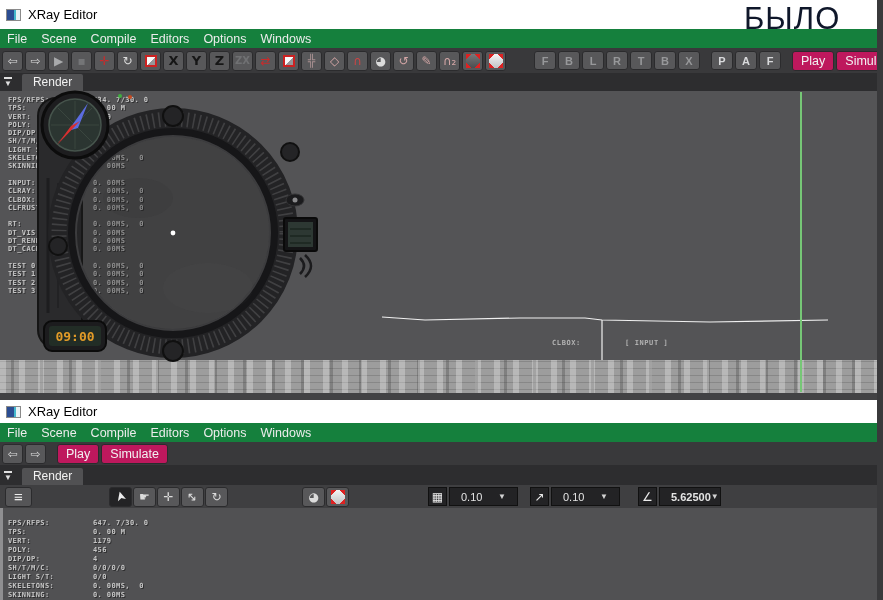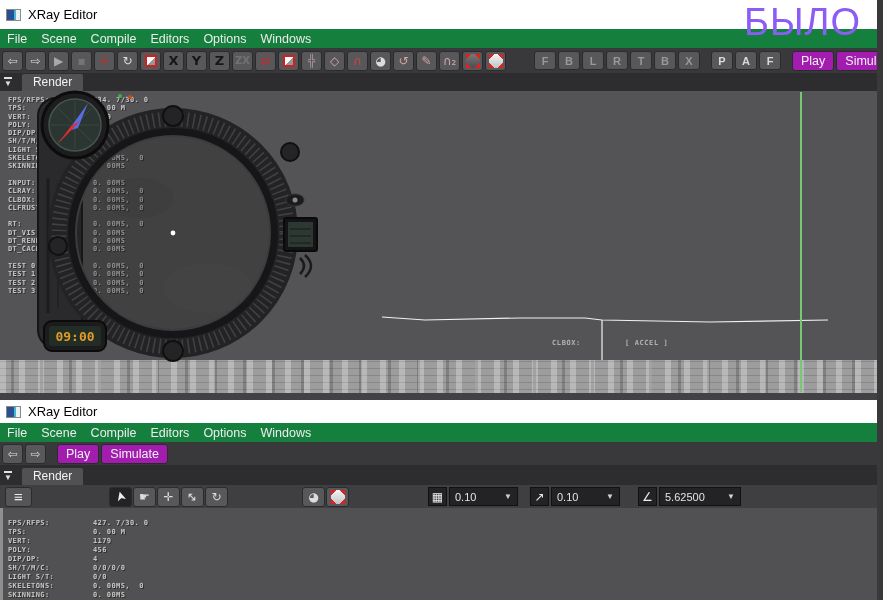--- a/index.html
+++ b/index.html
@@ -47,21 +47,21 @@
   .cube-light{background-image:
      linear-gradient(135deg,#d22 4px,transparent 4px),
      linear-gradient(225deg,#d22 4px,transparent 4px),
      linear-gradient(45deg,#d22 4px,transparent 4px),
      linear-gradient(315deg,#d22 4px,transparent 4px),
      linear-gradient(#f4f4f4,#c2c3c5);}
   .lbtn { width:22px; height:19px; background:#58585a; border:1px solid #2b2b2d; border-radius:3px;
           display:flex; align-items:center; justify-content:center; font-size:11px;
           font-weight:bold; color:#97989a; }
   .pbtn { color:#d8d9db; }
-  .txtbtn { height:20px; background:#a21caf; border:1px solid #2b2b2d; border-radius:3px;
+  .txtbtn { height:20px; background:#be185d; border:1px solid #2b2b2d; border-radius:3px;
             color:#f2f2f2; font-size:12.5px; display:flex; align-items:center; padding:0 8px; }
   .group-gap { margin-left:26px; display:flex; gap:2px; }
   .small-gap { margin-left:9px; display:flex; gap:2px; }
 
   
   .tabrow { position:absolute; left:0; right:0; height:18px; background:#2d2d2f;
             display:flex; align-items:flex-end; }
   #win-top .tabrow { top:73px; }
   #win-bottom .tabrow { top:65px; height:20px; }
   .tab-drop { margin:0 0 3px 4px; border-top:2px solid #e0e0e0; color:#e0e0e0;
@@ -100,21 +100,21 @@
   
   .graph-svg { position:absolute; left:380px; top:312px; z-index:2; }
   .mstate { position:absolute; top:339px; left:0; z-index:2; font-family:"DejaVu Sans Mono",monospace;
             font-size:7px; font-weight:bold; letter-spacing:.6px; color:#b2b2b2; }
   .mstate-label { position:absolute; left:552px; white-space:pre; }
   .mstate-value { position:absolute; left:625px; white-space:pre; }
   .green-line { position:absolute; left:800px; top:92px; width:2px; height:300px;
                 background:#76c776; z-index:3; }
 
   
-  .big-label { position:absolute; z-index:10; font-size:38px; color:#8b5cf6; letter-spacing:1px; }
+  .big-label { position:absolute; z-index:10; font-size:31px; color:#0f172a; letter-spacing:1px; }
   #label-before { left:744px; top:1px; }
   #label-after  { left:763px; top:1px; }
 
   
   .toolbar2 { position:absolute; top:85px; left:0; right:0; height:23px; background:#3f3f41;
               display:flex; align-items:center; }
   .hamburger { margin-left:5px; width:27px; height:20px; background:#555557; border:1px solid #2b2b2d;
                border-radius:3px; color:#ececec; font-size:15px; display:flex; align-items:center;
                justify-content:center; }
   .tools-group { margin-left:77px; display:flex; gap:1px; }
@@ -122,22 +122,22 @@
               display:flex; align-items:center; justify-content:center; color:#ececec; }
   .tool-btn.is-active, .tbtn.is-active { background:#232325; }
   .g-cursor { display:inline-block; transform:rotate(-105deg); font-size:13px; }
   .rot45 { display:inline-block; transform:rotate(45deg); }
   .obj-group { margin-left:74px; display:flex; gap:1px; }
   .snap-group { margin-left:79px; display:flex; align-items:center; }
   .dark-ic { width:19px; height:19px; background:#232325; border:1px solid #111;
              color:#ececec; font-size:12px; display:flex; align-items:center; justify-content:center; }
   .snap-select { margin-left:2px; width:69px; height:19px; background:#232325; border:1px solid #111;
                  color:#e4e4e4; font-size:11px; display:flex; align-items:center;
-                 justify-content:space-between; padding:0 5px; }
-  .snap-select.wide { width:82px; }
+                 justify-content:space-between; padding:0 11px; }
+  .snap-select.wide { width:62px;font-weight:bold; }
   .snap-sep { width:12px; } .snap-sep2 { width:18px; }
   .sel-arrow { font-size:8px; color:#d2d2d2; }
 
   .right-edge { position:absolute; left:877px; top:0; width:6px; height:600px; background:#39393b; z-index:40; }
 
   [data-interactable="true"] { cursor:pointer; }
 </style>
 </head>
 <body>
 
@@ -400,21 +400,21 @@
         <span class="sval" data-interactable="false">0. 00MS,  0</span>
       </div>
     </div>
 
   <svg class="graph-svg" width="448" height="52" data-interactable="false">
     <polyline points="2,5 45,8 140,6 205,6 222,8 330,10 448,8" fill="none" stroke="#f0f0f0" stroke-width="1.2"></polyline>
     <line x1="222" y1="8" x2="222" y2="49" stroke="#f0f0f0" stroke-width="1.2"></line>
   </svg>
   <div class="mstate" data-interactable="false">
     <span class="mstate-label" data-interactable="false">CLBOX:</span>
-    <span class="mstate-value" data-interactable="false">[ ACCEL ]</span>
+    <span class="mstate-value" data-interactable="false">[ INPUT ]</span>
   </div>
 
   <div class="terrain" data-interactable="false"></div>
   <div class="terrain-edge" data-interactable="false"></div>
   <div class="green-line" data-interactable="false"></div>
 
   <svg class="hud-device" width="310" height="285" viewBox="0 0 310 285" data-interactable="false">
     <rect x="10" y="10" width="44" height="250" rx="18" fill="#2a2a2c" stroke="#151515" stroke-width="2" data-interactable="false"></rect>
     <line x1="20" y1="90" x2="20" y2="225" stroke="#1d1d1f" stroke-width="3"></line>
     <line x1="30" y1="95" x2="30" y2="220" stroke="#222224" stroke-width="2"></line>
@@ -550,21 +550,21 @@
     </span>
   </div>
 
   <div class="viewport-bottom" data-interactable="true"></div>
   <div class="vb-left-strip" data-interactable="false"></div>
 
   <div class="stats" id="stats-bottom" data-interactable="false">
 
       <div class="srow" data-interactable="false">
         <span class="slabel" data-interactable="false">FPS/RFPS:</span>
-        <span class="sval" data-interactable="false">427. 7/30. 0</span>
+        <span class="sval" data-interactable="false">647. 7/30. 0</span>
       </div>
 
       <div class="srow" data-interactable="false">
         <span class="slabel" data-interactable="false">TPS:</span>
         <span class="sval" data-interactable="false">0. 00 M</span>
       </div>
 
       <div class="srow" data-interactable="false">
         <span class="slabel" data-interactable="false">VERT:</span>
         <span class="sval" data-interactable="false">1179</span>

